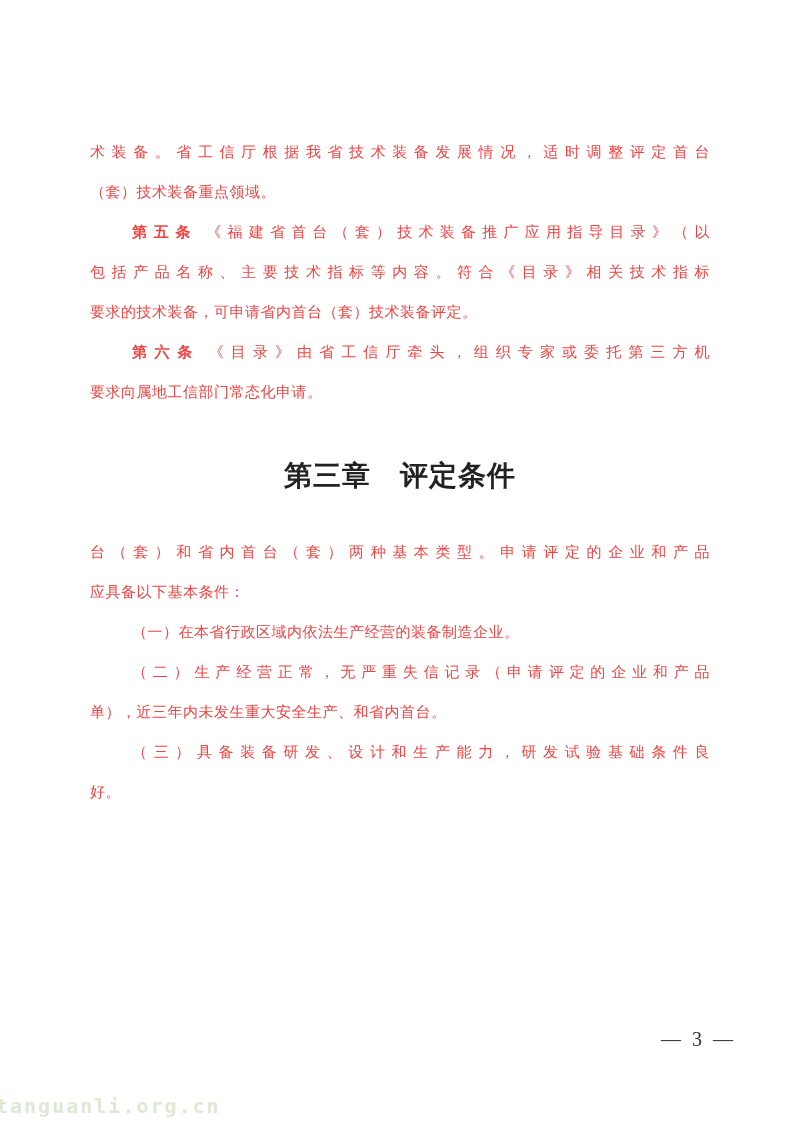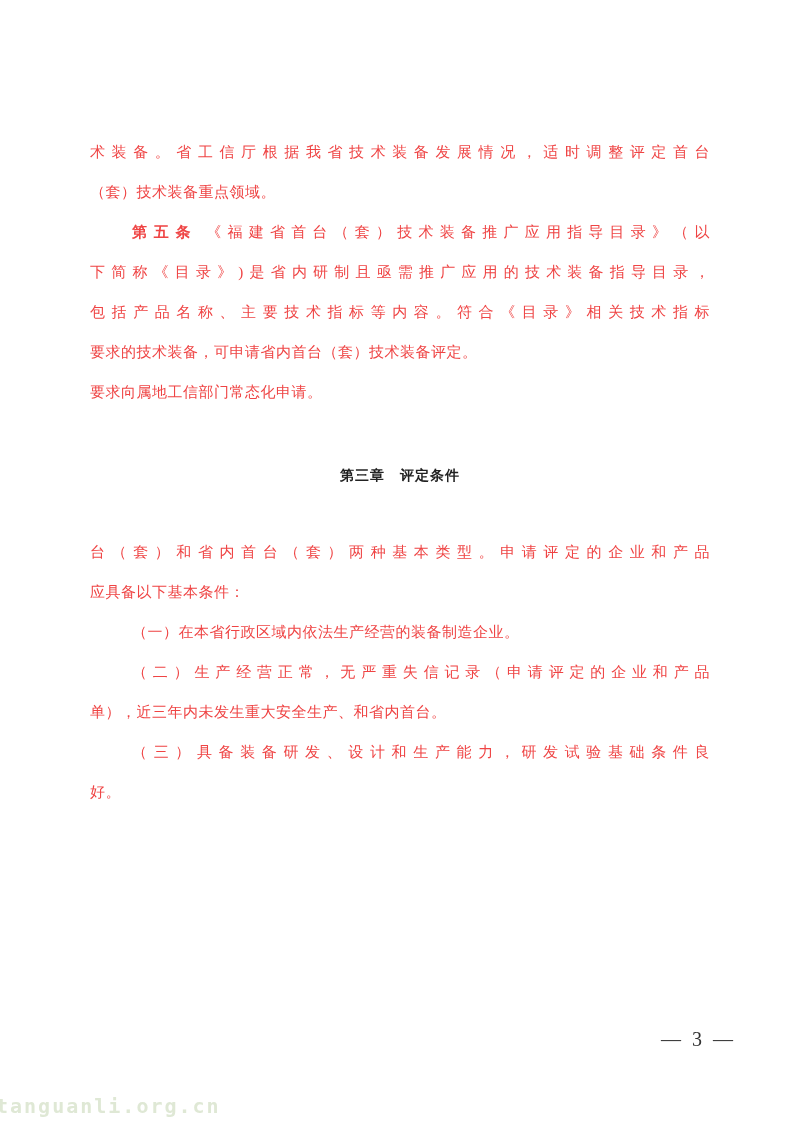--- a/index.html
+++ b/index.html
@@ -37,21 +37,21 @@
     margin-right: 0.6em;
     letter-spacing: 1px;
   }
   .chapter {
     height: 40px;
     line-height: 40px;
     margin-top: 44px;
     margin-bottom: 36px;
     text-align: center;
     font-weight: 700;
-    font-size: 14px;
+    font-size: 28px;
     letter-spacing: 1px;
     color: #222222;
   }
   .page-number {
     position: absolute;
     top: 1028px;
     right: 58px;
     font-size: 20px;
     letter-spacing: 3px;
     color: #333333;
@@ -71,24 +71,24 @@
 <body>
 
 <div class="page">
 
   <div class="content">
 
     <div class="ln fill">术装备。省工信厅根据我省技术装备发展情况，适时调整评定首台</div>
     <div class="ln">（套）技术装备重点领域。</div>
 
     <div class="ln fill ind"><span class="art">第五条</span><span>《福建省首台（套）技术装备推广应用指导目录》（以</span></div>
-    <div class="ln fill">下简称《目录》)是省内研制且亟需推广应用的技术装备指导目录，</div>
     <div class="ln fill">包括产品名称、主要技术指标等内容。符合《目录》相关技术指标</div>
     <div class="ln">要求的技术装备，可申请省内首台（套）技术装备评定。</div>
 
+    <div class="ln fill ind"><span class="art">第六条</span><span>《目录》由省工信厅牵头，组织专家或委托第三方机</span></div>
     <div class="ln">要求向属地工信部门常态化申请。</div>
 
     <div class="chapter">第三章　评定条件</div>
 
     <div class="ln fill">台（套）和省内首台（套）两种基本类型。申请评定的企业和产品</div>
     <div class="ln">应具备以下基本条件：</div>
     <div class="ln ind">（一）在本省行政区域内依法生产经营的装备制造企业。</div>
     <div class="ln fill ind">（二）生产经营正常，无严重失信记录（申请评定的企业和产品</div>
     <div class="ln">单），近三年内未发生重大安全生产、和省内首台。</div>
     <div class="ln fill ind">（三）具备装备研发、设计和生产能力，研发试验基础条件良</div>

